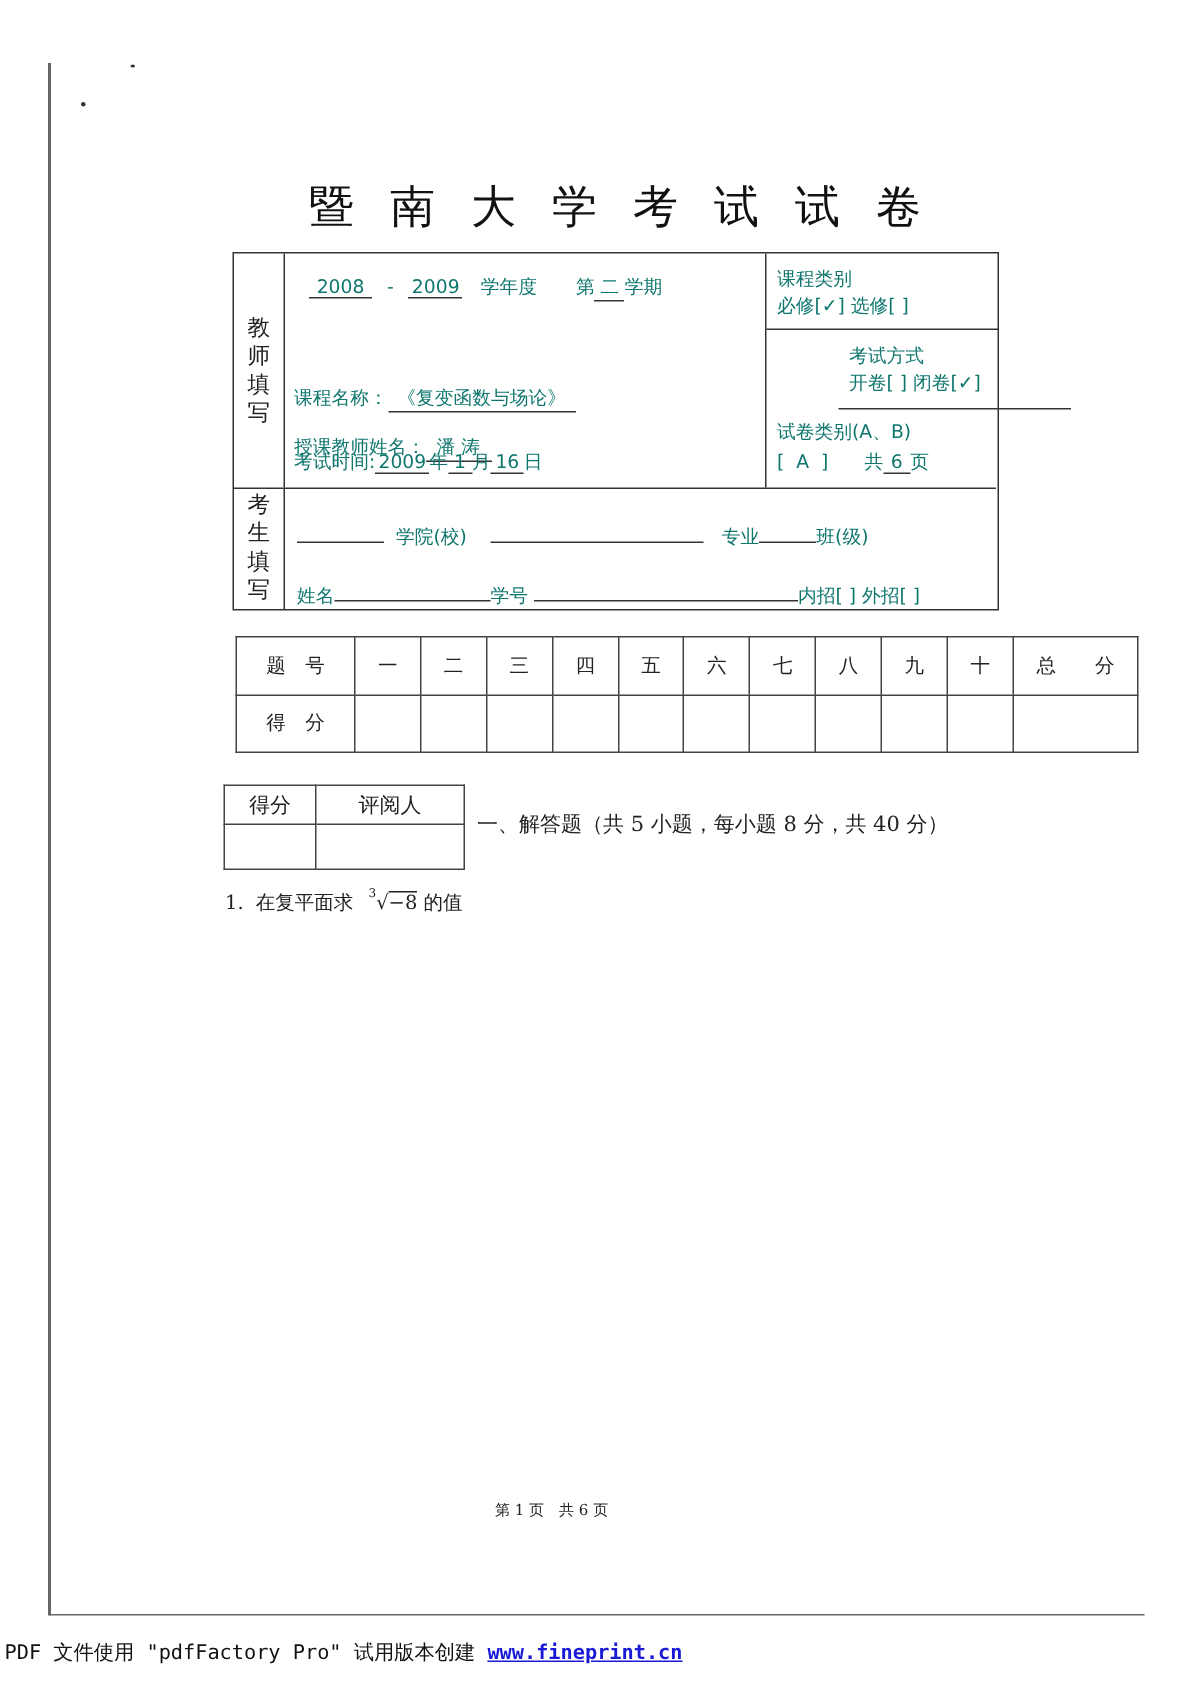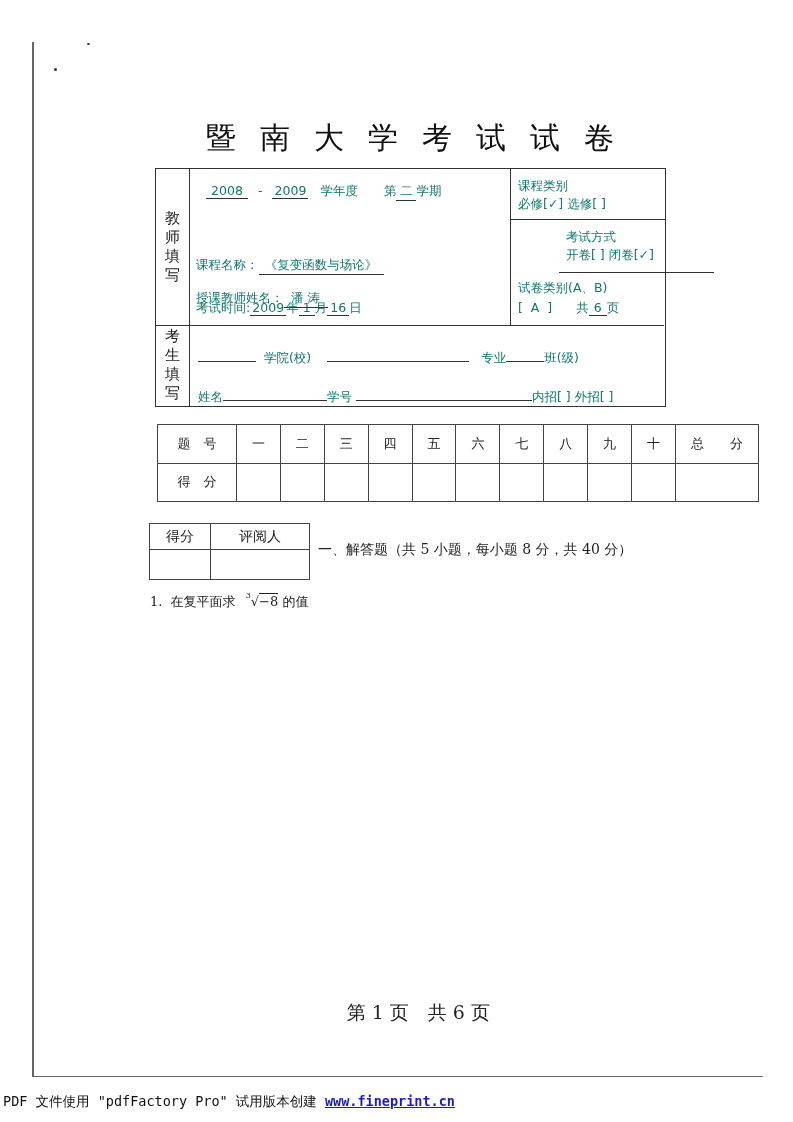--- a/index.html
+++ b/index.html
@@ -170,15 +170,15 @@
 
 <div class="abs" style="left:318px; top:541px; font-size:14px; white-space:nowrap;">一、解答题（共 5 小题，每小题 8 分，共 40 分）</div>
 
 <div class="abs" style="left:150px; top:593px; font-size:13px; white-space:nowrap;">
   <span>1.</span>
   <span style="margin-left:4px;">在复平面求</span>
   <span style="margin-left:6px; position:relative;"><sup style="font-size:8px; position:relative; top:-3px;">3</sup><span>√</span><span style="border-top:1px solid #222;">−8</span></span>
   <span>的值</span>
 </div>
 
-<div class="abs" style="left:330px; top:1000px; width:160px; text-align:right; font-size:19px; white-space:pre;">第 1 页　共 6 页</div>
+<div class="abs" style="left:330px; top:1000px; width:160px; text-align:left; font-size:10px; white-space:pre;">第 1 页　共 6 页</div>
 
 <div class="abs footer"><span style="white-space:pre;">PDF 文件使用 "pdfFactory Pro" 试用版本创建 </span><span class="link">www.fineprint.cn</span></div>
 
 </body></html>

